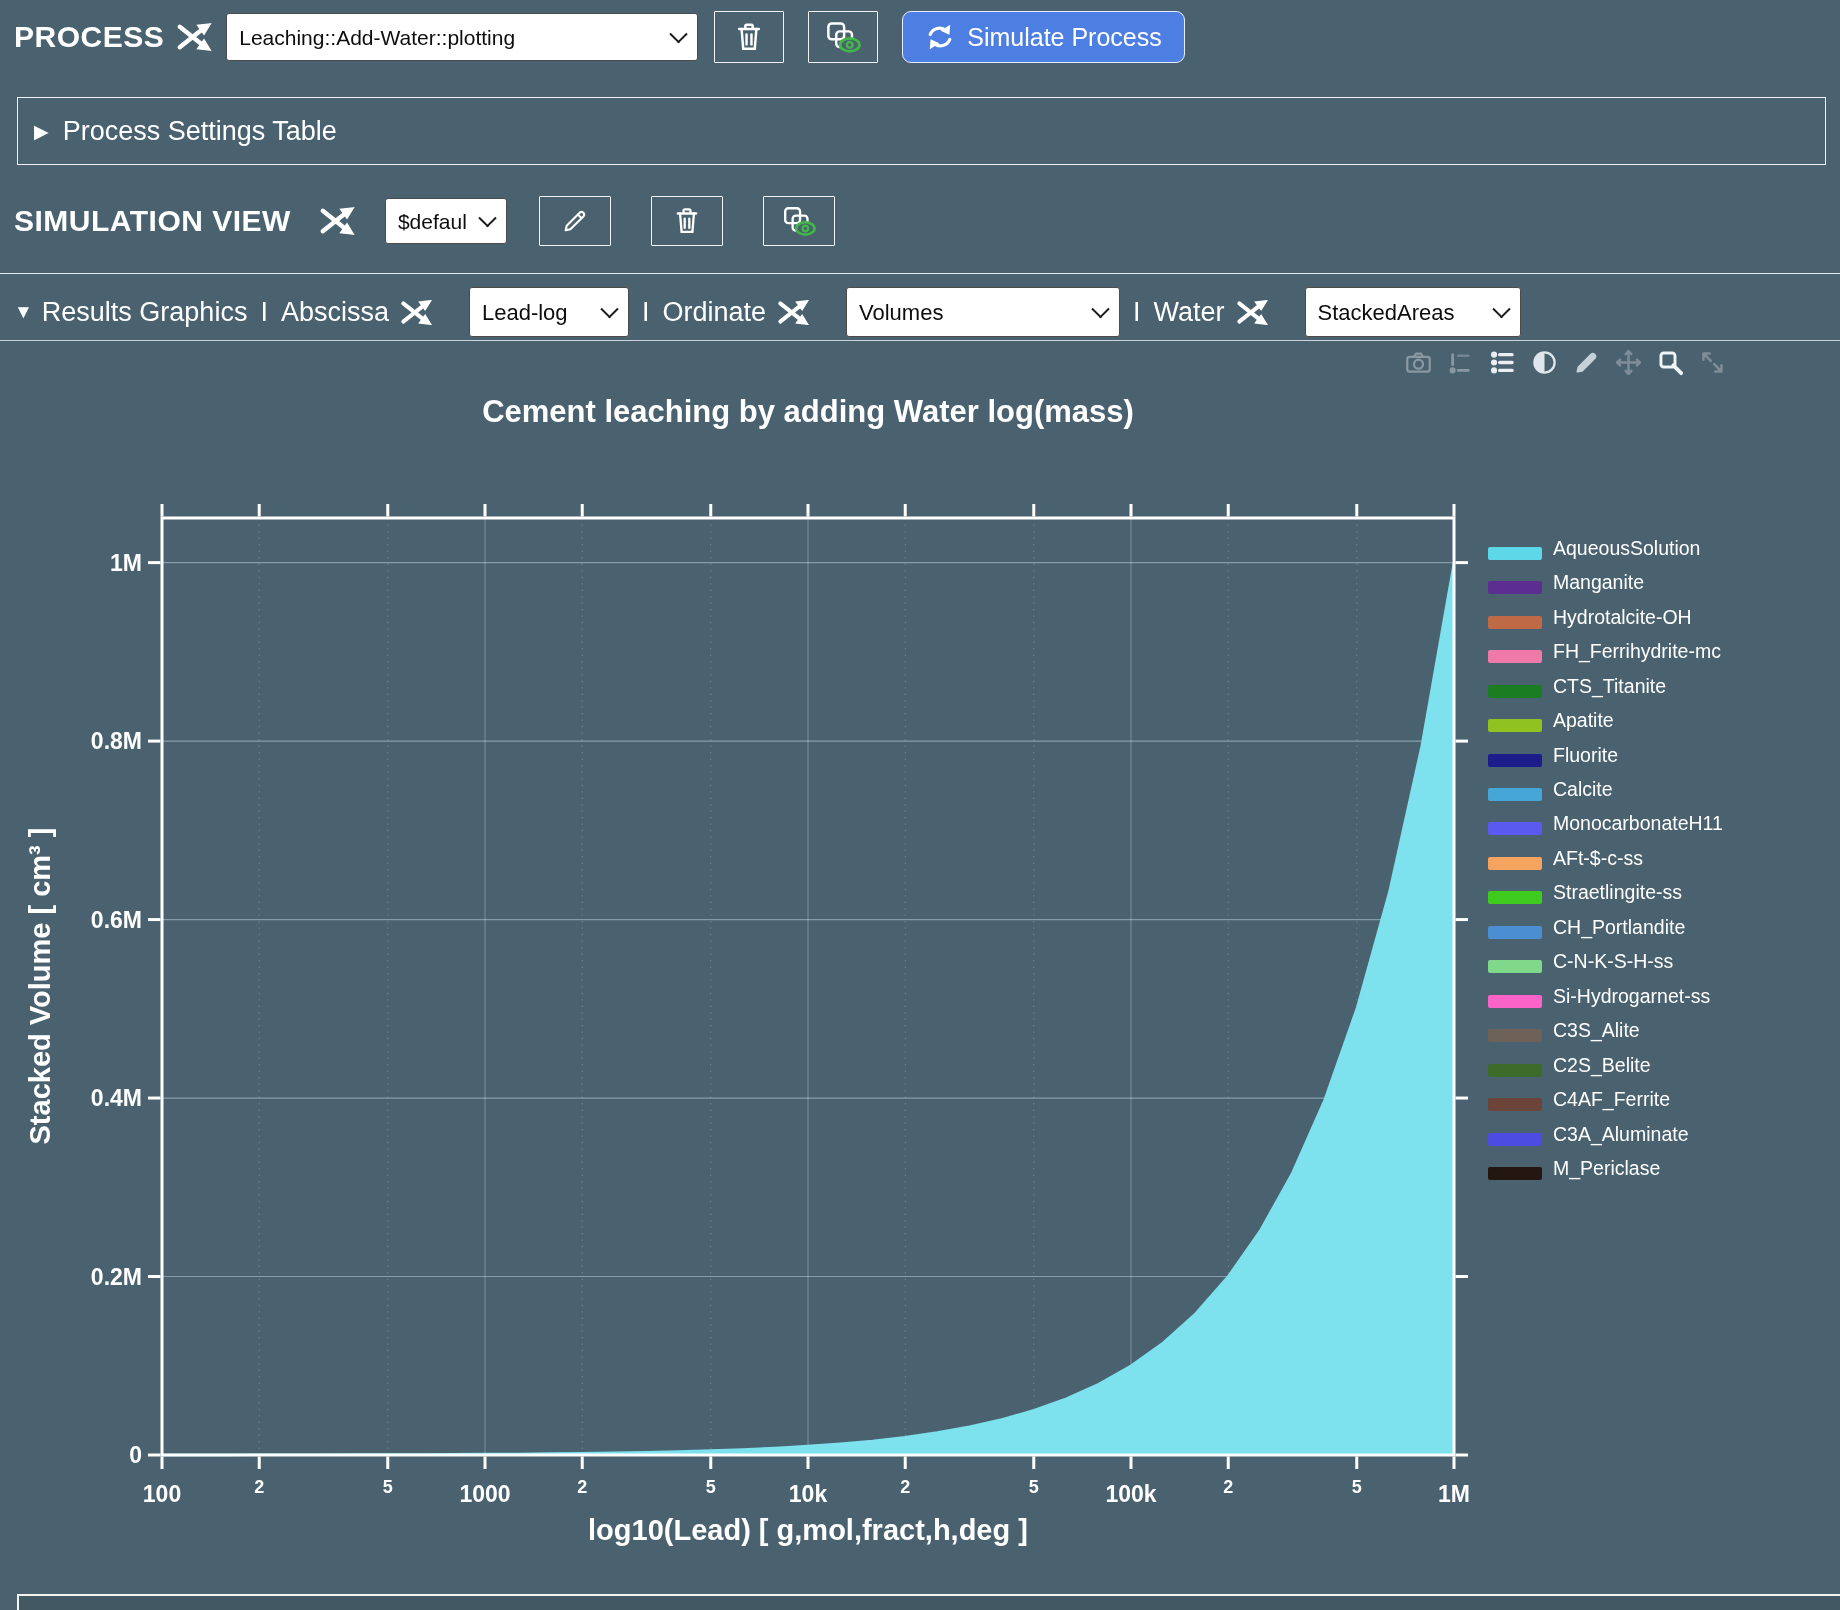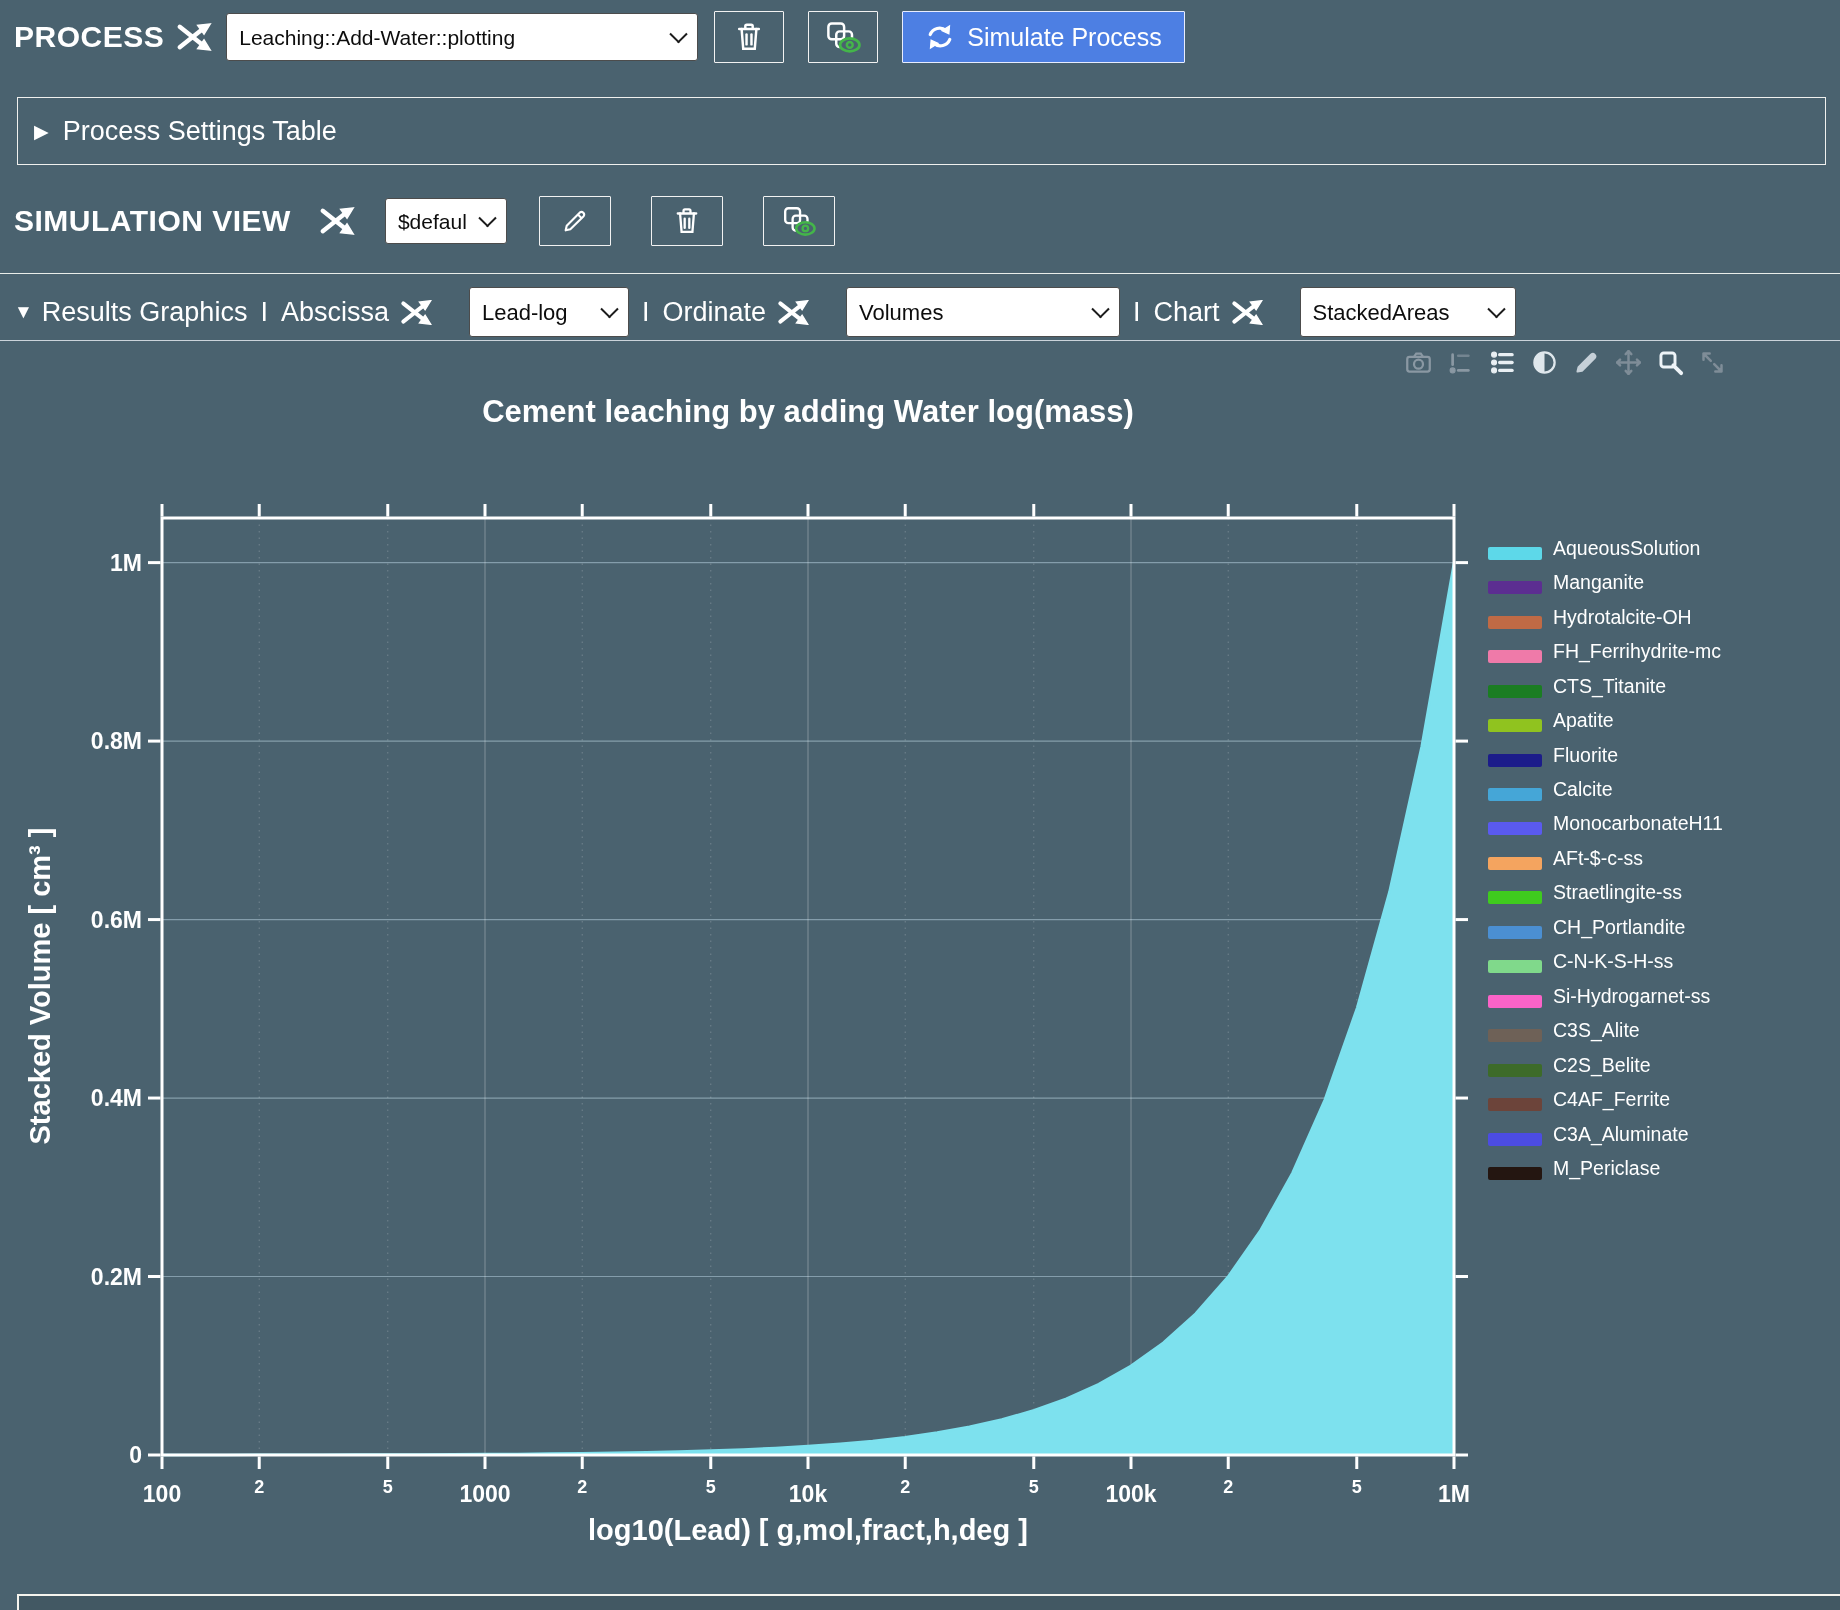--- a/index.html
+++ b/index.html
@@ -30,21 +30,21 @@
   .icon-btn {
     height:52px; width:70px; background:transparent; border:1.5px solid #f2f2f2;
     display:flex; align-items:center; justify-content:center; cursor:pointer;
     border-radius:1px;
   }
   .icon-btn.small { height:50px; width:72px; }
   .btn-primary {
     height:52px; padding:0 22px; display:flex; align-items:center; gap:12px;
     background:#4d7fe3; border:1.5px solid #e8edff; color:#fff;
     font-size:25px; font-family:"Liberation Sans", sans-serif; cursor:pointer;
-    border-radius:1px;
+    border-radius:9px;
   }
   .panel {
     position:absolute; border:1.5px solid #f0f0ee; display:flex; align-items:center;
     gap:14px; font-size:27px; padding-left:16px;
   }
   .marker { font-size:19px; }
   .sep { font-size:27px; padding:0 2px; }
   .divider { position:absolute; left:0; right:0; border-top:1.5px solid #e9ede9; }
 
   
@@ -206,21 +206,21 @@
       <line x1="2.5" y1="18" x2="17" y2="6.5"></line>
         <polygon points="23.5,2 14.8,3 19.2,9" stroke-width="1"></polygon>
     </svg>
   </span>
   <span class="select-wrap">
     <select style="width:274px;">
       <option selected="">Volumes</option>
     </select>
   </span>
   <span class="sep">I</span>
-  <span>Chart</span>
+  <span>Water</span>
   <span style="display:flex;">
     <svg width="34" height="29" viewBox="0 0 26 22" stroke="#fff" stroke-width="3" fill="#fff" stroke-linecap="round">
       <line x1="2.5" y1="4" x2="17" y2="15.5"></line>
         <polygon points="23.5,20 14.8,19 19.2,13" stroke-width="1"></polygon>
       <line x1="2.5" y1="18" x2="17" y2="6.5"></line>
         <polygon points="23.5,2 14.8,3 19.2,9" stroke-width="1"></polygon>
     </svg>
   </span>
   <span class="select-wrap">
     <select style="width:216px;">

